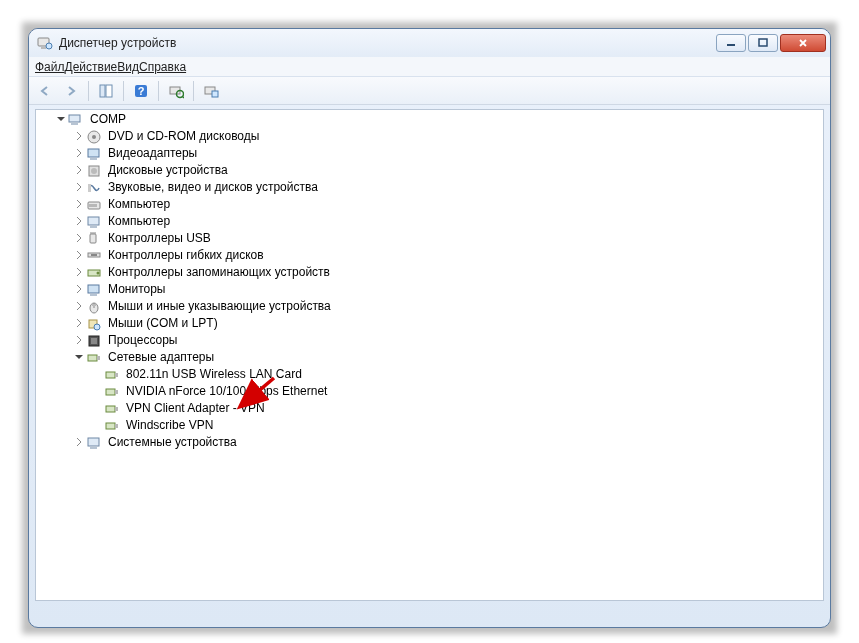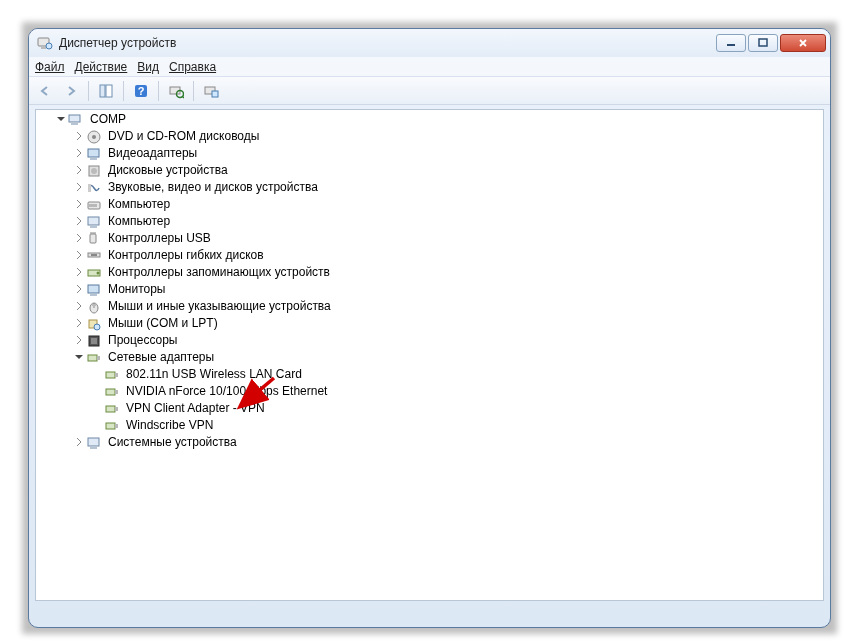--- a/index.html
+++ b/index.html
@@ -60,21 +60,20 @@
       color: #fff;
       width: 46px;
     }
     .win-btn svg { display:block; }
     .menubar {
       height: 20px;
       background: #f4f7fb;
       display: flex;
       align-items: center;
       padding: 0 6px;
-      gap: 10px;
       border-bottom: 1px solid #d9e2ee;
     }
     .menu-item { color: #222; cursor: default; }
     .menu-item .u { text-decoration: underline; }
     .toolbar {
       height: 28px;
       background: linear-gradient(#f8fafd,#eaf0f8);
       border-bottom: 1px solid #cfd8e4;
       display: flex; align-items: center; padding: 0 4px;
       gap: 2px;

